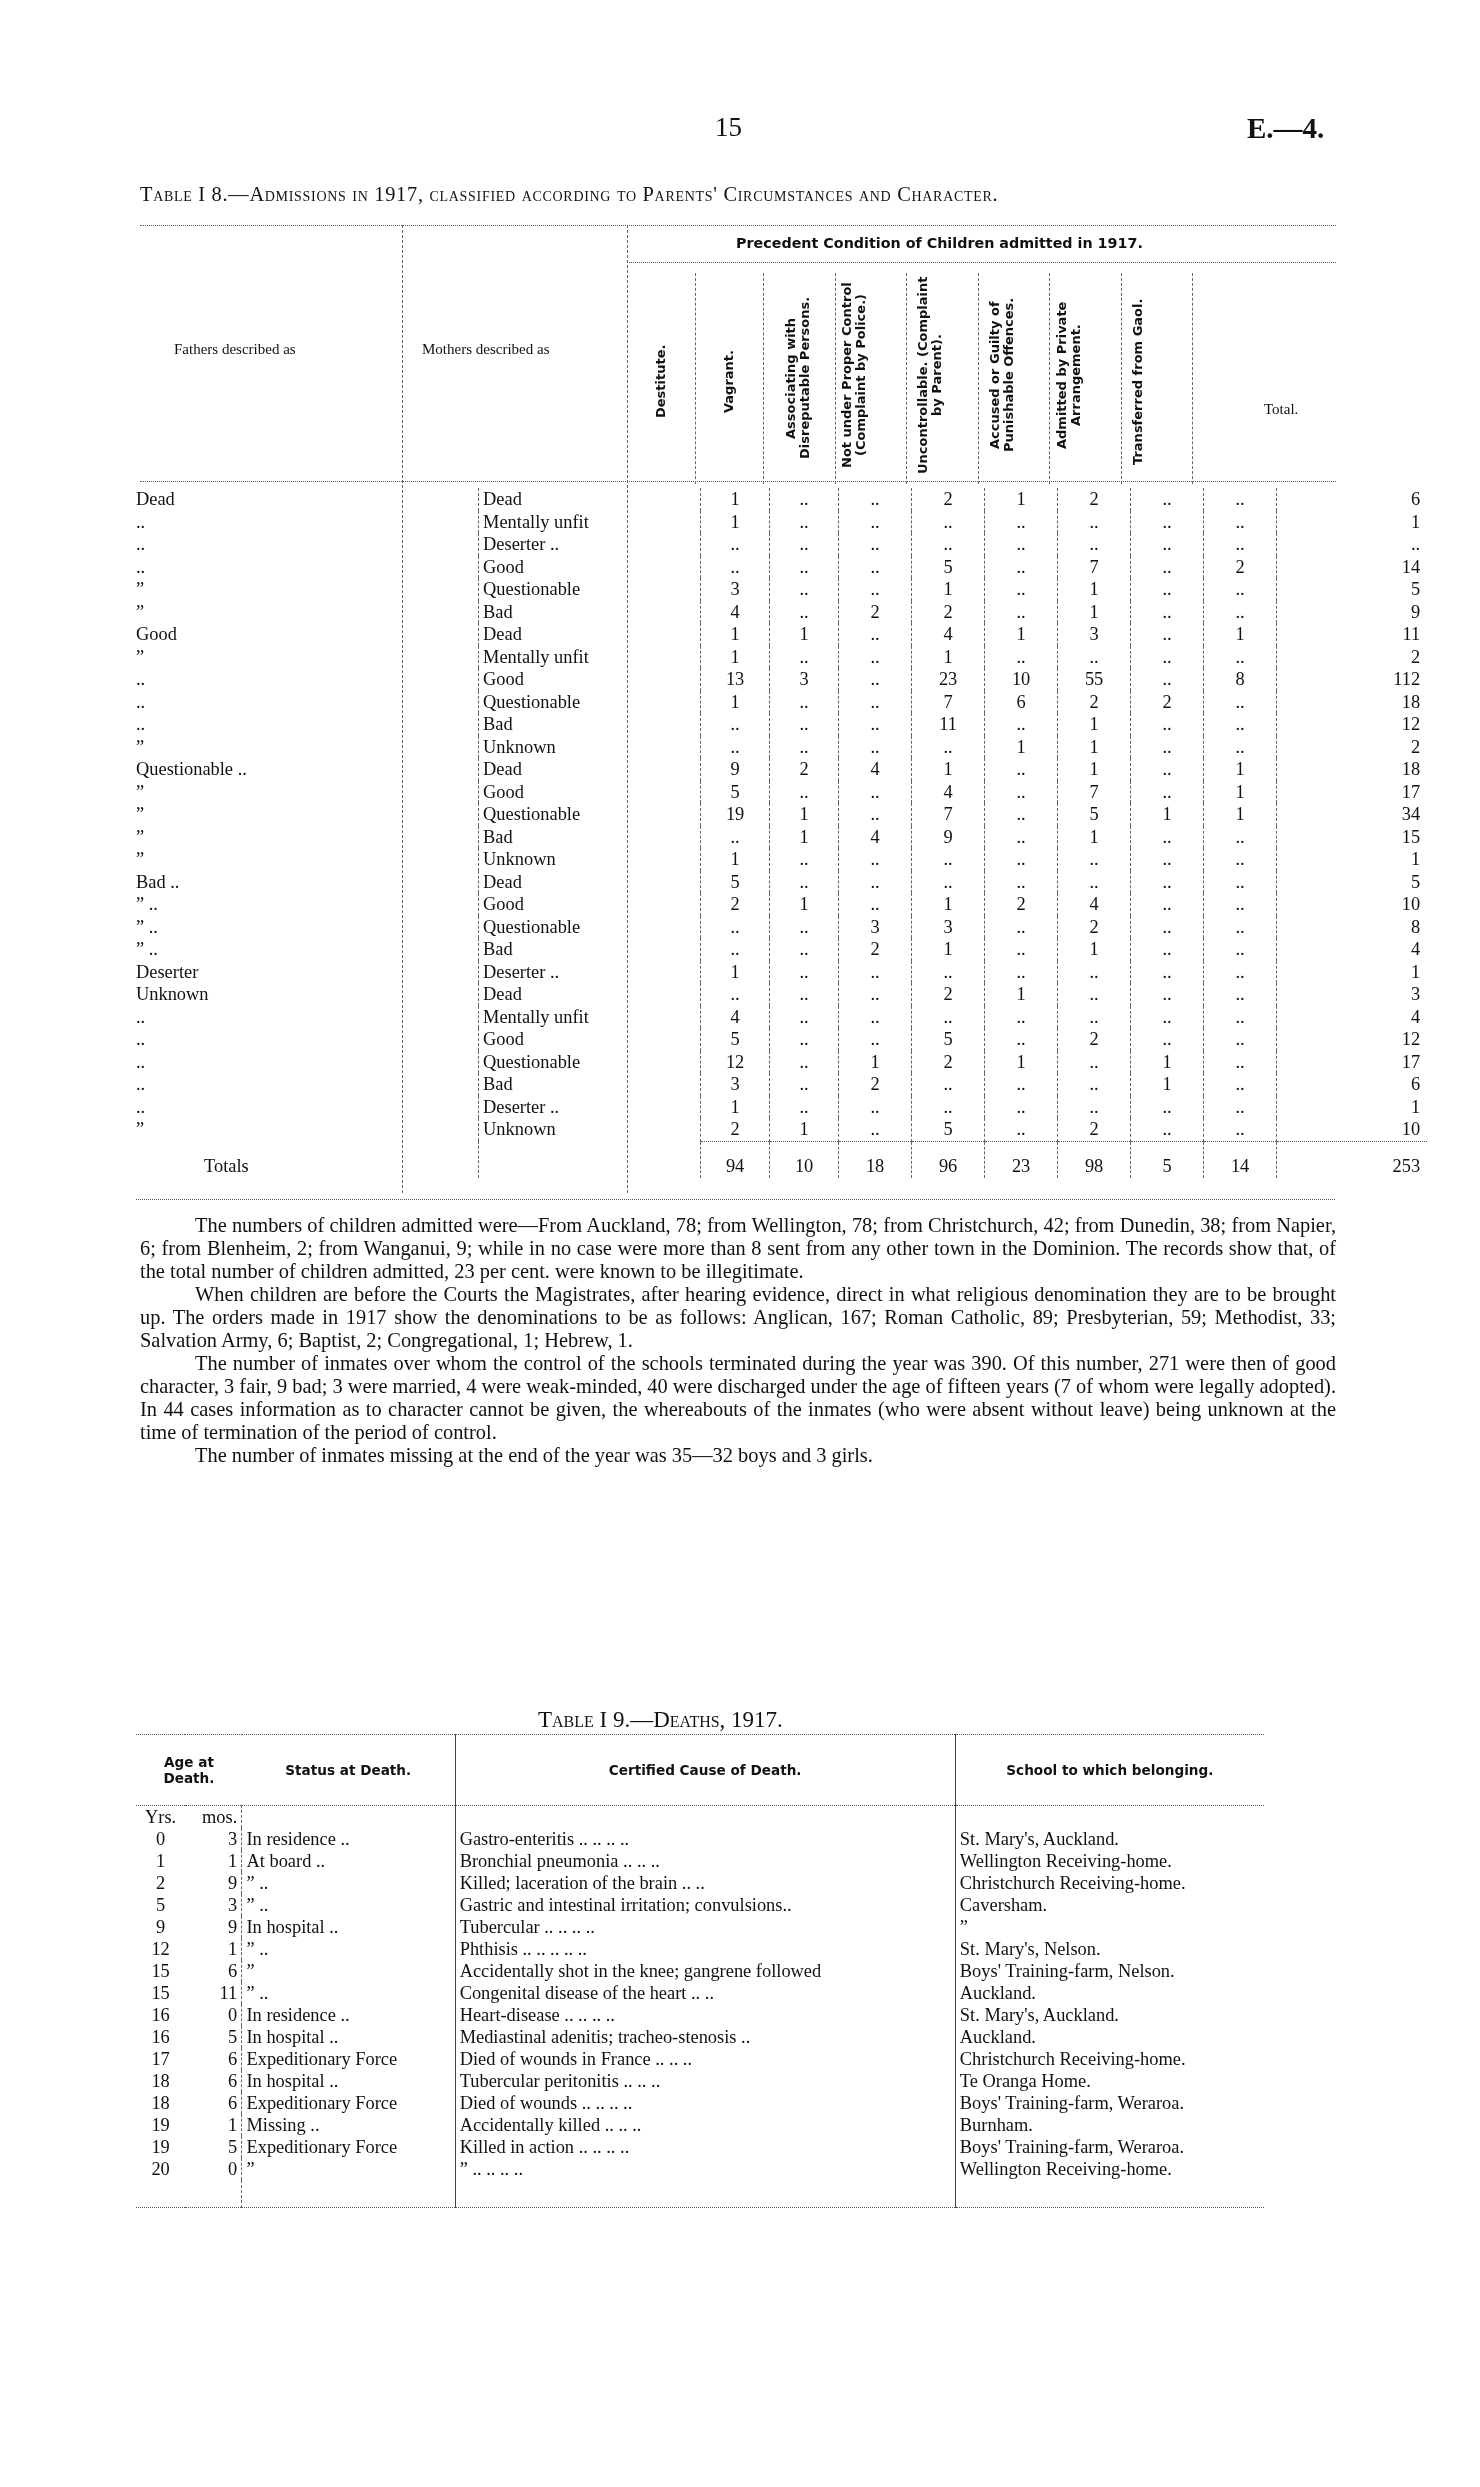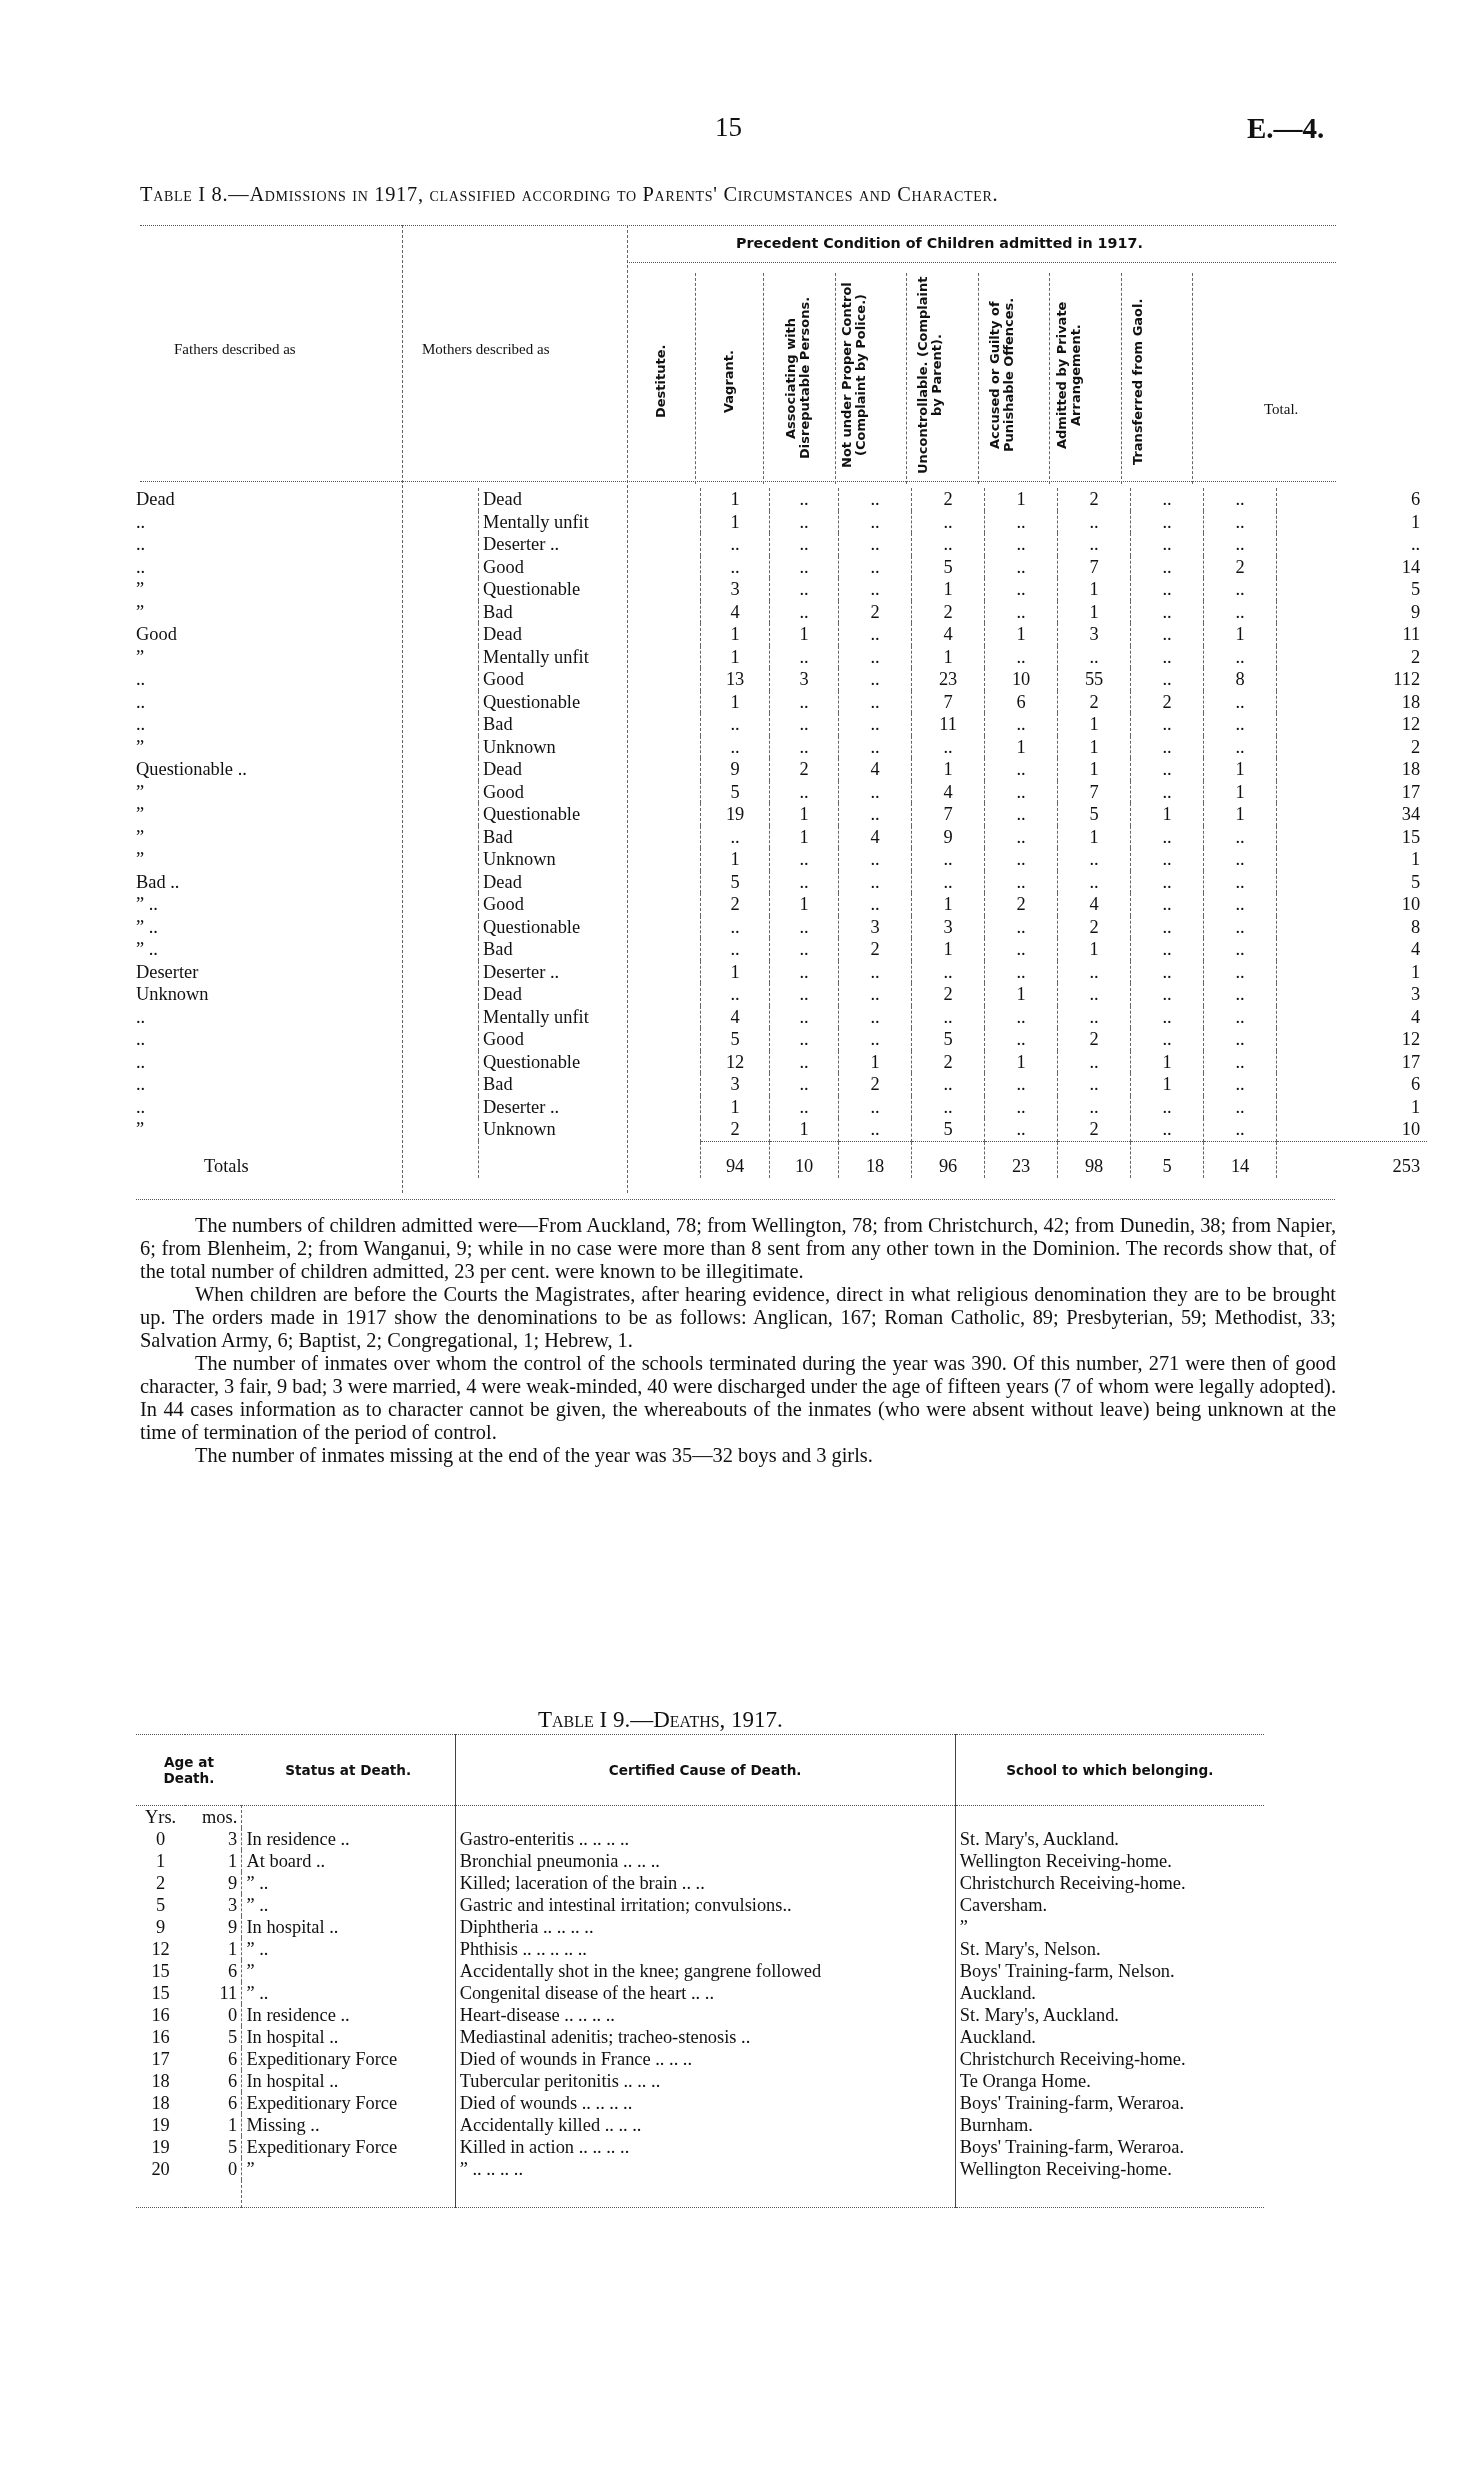--- a/index.html
+++ b/index.html
@@ -515,21 +515,21 @@
         <td class="c-yr">5</td>
         <td class="c-mo">3</td>
         <td class="c-st">” ..</td>
         <td class="c-ca">Gastric and intestinal irritation; convulsions..</td>
         <td class="c-sc">Caversham.</td>
       </tr>
       <tr>
         <td class="c-yr">9</td>
         <td class="c-mo">9</td>
         <td class="c-st">In hospital ..</td>
-        <td class="c-ca">Diphtheria .. .. .. ..</td>
+        <td class="c-ca">Tubercular .. .. .. ..</td>
         <td class="c-sc">”</td>
       </tr>
       <tr>
         <td class="c-yr">12</td>
         <td class="c-mo">1</td>
         <td class="c-st">” ..</td>
         <td class="c-ca">Phthisis .. .. .. .. ..</td>
         <td class="c-sc">St. Mary's, Nelson.</td>
       </tr>
       <tr>

